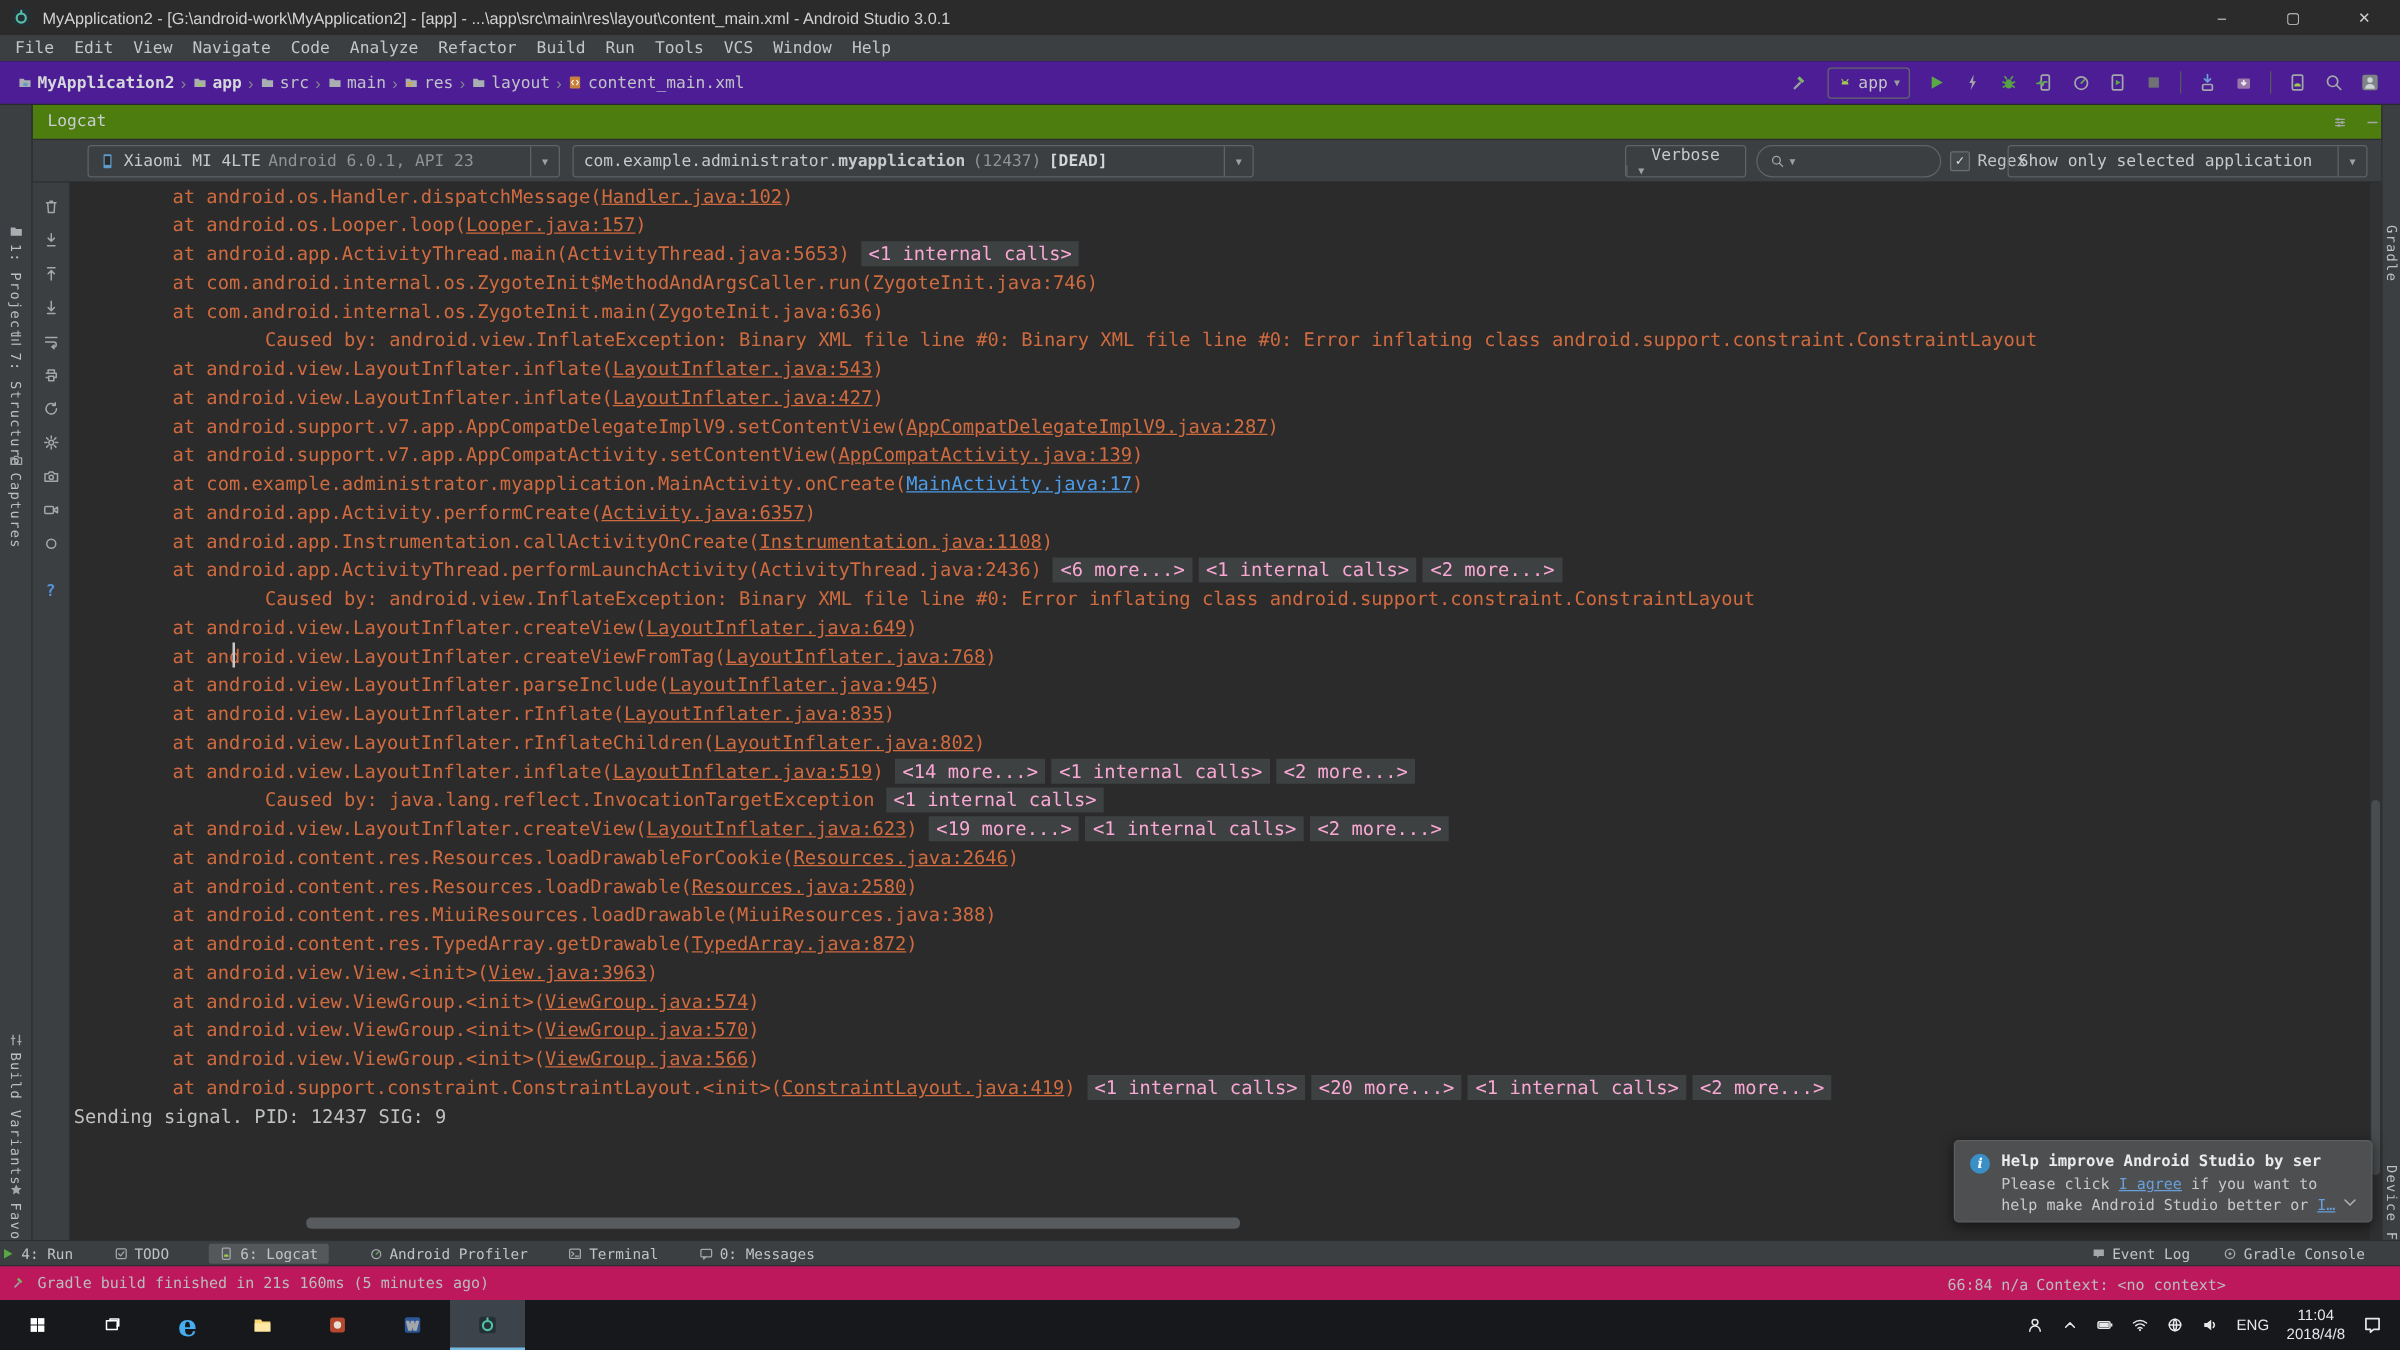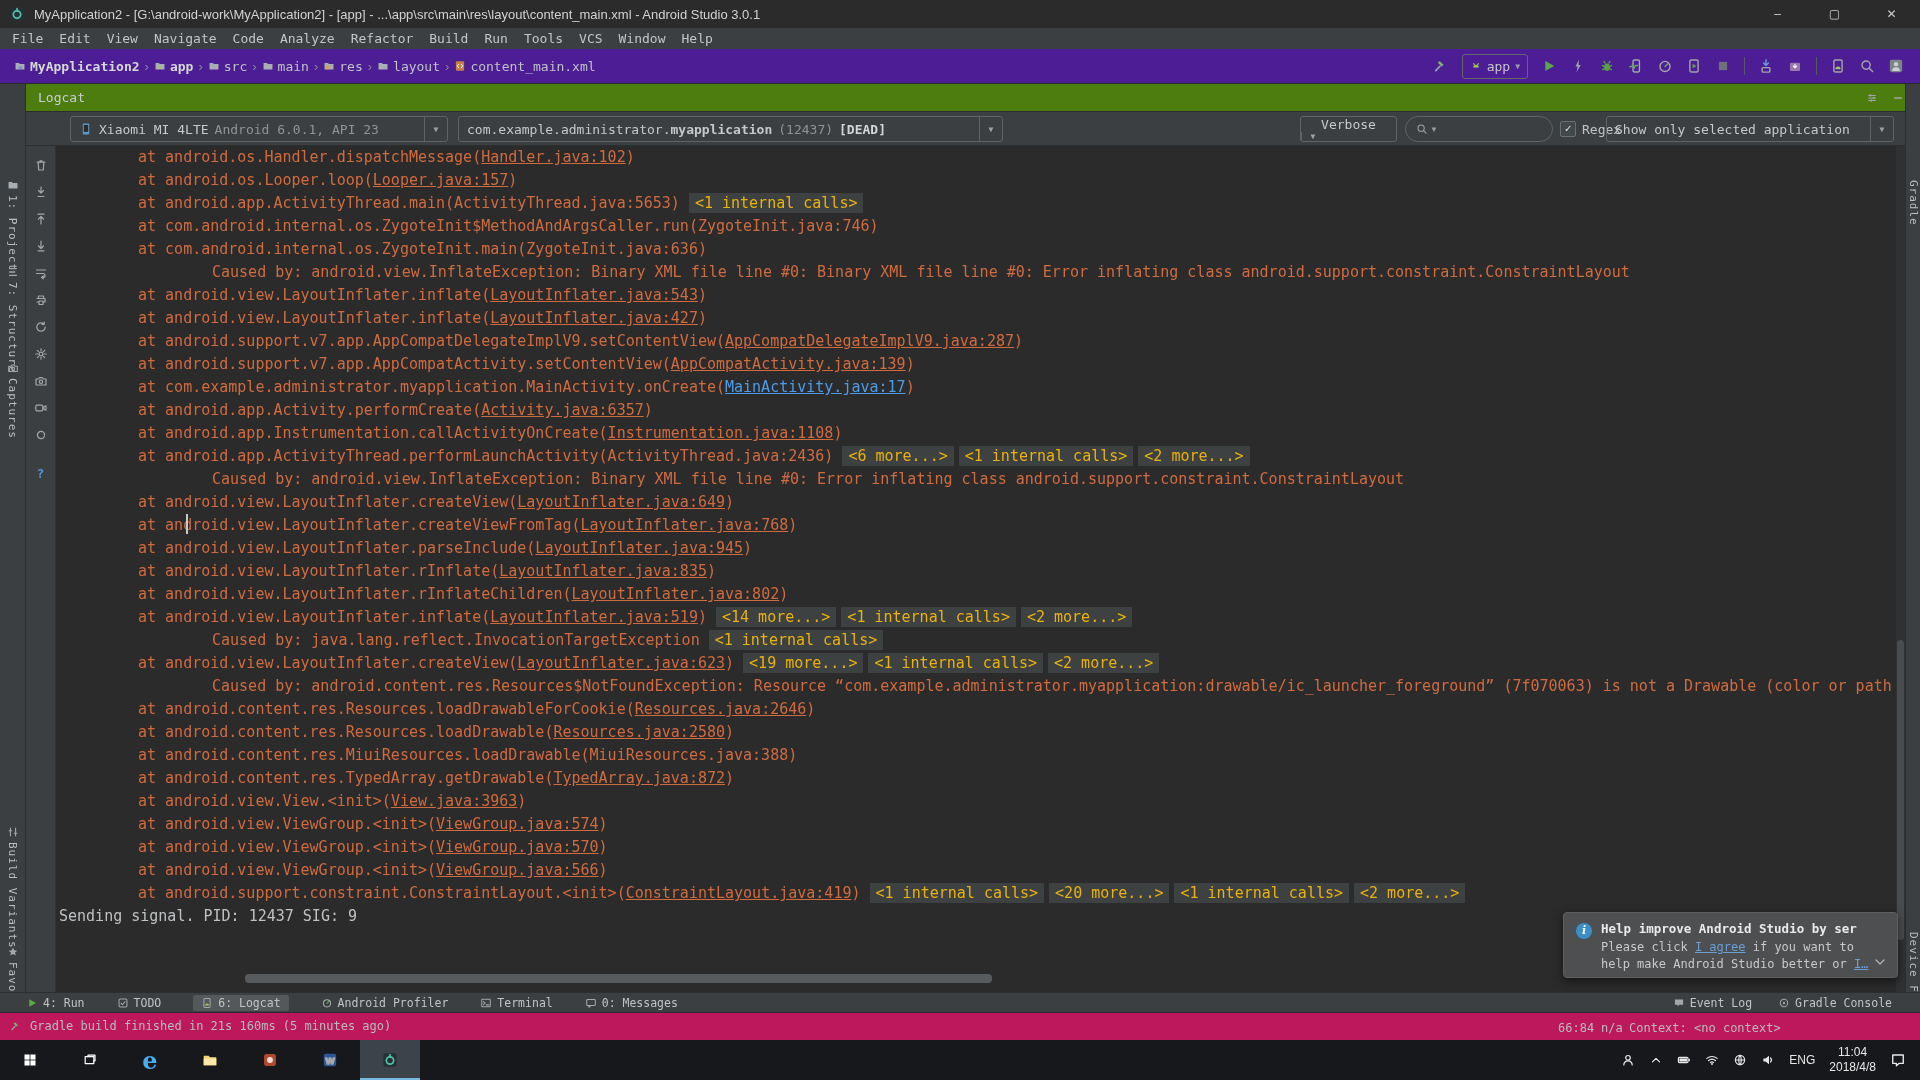--- a/index.html
+++ b/index.html
@@ -57,37 +57,37 @@
   .help-q{color:#5394d8;font:bold 13px "DejaVu Sans Mono",monospace;}
 
   
   .log-pane{left:56px;top:146px;width:1840px;height:846px;background:#2b2b2b;overflow:hidden;}
   .log-line{position:relative;height:23px;white-space:nowrap;font:15px/23px "DejaVu Sans Mono",monospace;}
   .ind0{padding-left:3px;} .ind1{padding-left:156px;} .ind2{padding-left:82px;}
   .sg-t{color:#d06b40;} 
   .sg-l{color:#d06b40;text-decoration:underline;}
   .sg-b{color:#4e9ce8;text-decoration:underline;}
   .sg-w{color:#bfc1c3;}
-  .sg-g{background:#3e4142;color:#eab308;padding:1px 6px;margin-right:5px;}
+  .sg-g{background:#3e4142;color:#f9a8d4;padding:1px 6px;margin-right:5px;}
   .caret{left:186px;top:514px;width:2px;height:20px;background:#c8c8c8;}
   .hscroll{left:245px;top:974px;width:747px;height:9px;background:#585b5d;border-radius:4px;}
   .vscroll-track{left:1896px;top:146px;width:9px;height:846px;background:#2f3133;}
   .vscroll-thumb{left:1897px;top:640px;width:7px;height:300px;background:#494c4e;border-radius:4px;}
 
   
   .notif{left:1563px;top:912px;width:335px;height:66px;background:#4d4f51;border:1px solid #5c5e60;border-radius:4px;box-shadow:0 3px 10px rgba(0,0,0,.5);box-sizing:border-box;font-family:"DejaVu Sans Mono",monospace;}
   .notif .ico{position:absolute;left:12px;top:10px;width:16px;height:16px;border-radius:50%;background:#3a8fc6;color:#fff;font:bold italic 11px "DejaVu Serif",serif;text-align:center;line-height:16px;}
   .notif .ttl{position:absolute;left:37px;top:8px;font-weight:bold;font-size:12.5px;color:#e9eaeb;white-space:nowrap;}
   .notif .l1{position:absolute;left:37px;top:27px;font-size:12px;color:#c7c9cb;white-space:nowrap;}
   .notif .l2{position:absolute;left:37px;top:44px;font-size:12px;color:#c7c9cb;white-space:nowrap;}
   .notif a{color:#6a9fd8;text-decoration:underline;}
   .notif .chev{position:absolute;right:10px;bottom:8px;}
 
   
-  .bottom-bar{left:0;top:992px;width:1920px;height:20px;background:#3c3f41;border-top:1px solid #2c2f31;box-sizing:border-box;display:flex;align-items:center;padding-left:26px;gap:32px;font:11.5px "DejaVu Sans Mono",monospace;color:#c0c3c5;}
+  .bottom-bar{left:0;top:992px;width:1920px;height:20px;background:#3c3f41;border-top:1px solid #2c2f31;box-sizing:border-box;display:flex;align-items:center;gap:32px;font:11.5px "DejaVu Sans Mono",monospace;color:#c0c3c5;}
   .bb-item{display:flex;align-items:center;gap:5px;white-space:nowrap;}
   .bb-item.active{background:#54585b;padding:1px 8px;border-radius:2px;}
   .bb-right{margin-left:auto;display:flex;gap:26px;padding-right:28px;}
 
   
   .status-bar{left:0;top:1012px;width:1920px;height:28px;background:#be185d;border-top:1px solid #2c2f31;box-sizing:border-box;color:#b9bcbe;font:12px "DejaVu Sans Mono",monospace;}
   .sb-left{position:absolute;left:10px;top:6px;display:flex;align-items:center;gap:8px;}
   .sb-pos{position:absolute;left:1558px;top:8px;} .sb-na{position:absolute;left:1601px;top:8px;}
   .sb-ctx{position:absolute;left:1629px;top:8px;}
 
@@ -501,21 +501,20 @@
     <div class="log-line ind2"><span class="sg-t">at android.app.ActivityThread.performLaunchActivity(ActivityThread.java:2436) </span><span class="sg-g">&lt;6 more...&gt;</span><span class="sg-g">&lt;1 internal calls&gt;</span><span class="sg-g">&lt;2 more...&gt;</span></div>
     <div class="log-line ind1"><span class="sg-t">Caused by: android.view.InflateException: Binary XML file line #0: Error inflating class android.support.constraint.ConstraintLayout</span></div>
     <div class="log-line ind2"><span class="sg-t">at android.view.LayoutInflater.createView(</span><span class="sg-l">LayoutInflater.java:649</span><span class="sg-t">)</span></div>
     <div class="log-line ind2"><span class="sg-t">at android.view.LayoutInflater.createViewFromTag(</span><span class="sg-l">LayoutInflater.java:768</span><span class="sg-t">)</span></div>
     <div class="log-line ind2"><span class="sg-t">at android.view.LayoutInflater.parseInclude(</span><span class="sg-l">LayoutInflater.java:945</span><span class="sg-t">)</span></div>
     <div class="log-line ind2"><span class="sg-t">at android.view.LayoutInflater.rInflate(</span><span class="sg-l">LayoutInflater.java:835</span><span class="sg-t">)</span></div>
     <div class="log-line ind2"><span class="sg-t">at android.view.LayoutInflater.rInflateChildren(</span><span class="sg-l">LayoutInflater.java:802</span><span class="sg-t">)</span></div>
     <div class="log-line ind2"><span class="sg-t">at android.view.LayoutInflater.inflate(</span><span class="sg-l">LayoutInflater.java:519</span><span class="sg-t">) </span><span class="sg-g">&lt;14 more...&gt;</span><span class="sg-g">&lt;1 internal calls&gt;</span><span class="sg-g">&lt;2 more...&gt;</span></div>
     <div class="log-line ind1"><span class="sg-t">Caused by: java.lang.reflect.InvocationTargetException </span><span class="sg-g">&lt;1 internal calls&gt;</span></div>
     <div class="log-line ind2"><span class="sg-t">at android.view.LayoutInflater.createView(</span><span class="sg-l">LayoutInflater.java:623</span><span class="sg-t">) </span><span class="sg-g">&lt;19 more...&gt;</span><span class="sg-g">&lt;1 internal calls&gt;</span><span class="sg-g">&lt;2 more...&gt;</span></div>
-    <div class="log-line ind1"><span class="sg-t">Caused by: android.content.res.Resources$NotFoundException: Resource “com.example.administrator.myapplication:drawable/ic_launcher_foreground” (7f070063) is not a Drawable (color or path</span></div>
     <div class="log-line ind2"><span class="sg-t">at android.content.res.Resources.loadDrawableForCookie(</span><span class="sg-l">Resources.java:2646</span><span class="sg-t">)</span></div>
     <div class="log-line ind2"><span class="sg-t">at android.content.res.Resources.loadDrawable(</span><span class="sg-l">Resources.java:2580</span><span class="sg-t">)</span></div>
     <div class="log-line ind2"><span class="sg-t">at android.content.res.MiuiResources.loadDrawable(MiuiResources.java:388)</span></div>
     <div class="log-line ind2"><span class="sg-t">at android.content.res.TypedArray.getDrawable(</span><span class="sg-l">TypedArray.java:872</span><span class="sg-t">)</span></div>
     <div class="log-line ind2"><span class="sg-t">at android.view.View.&lt;init&gt;(</span><span class="sg-l">View.java:3963</span><span class="sg-t">)</span></div>
     <div class="log-line ind2"><span class="sg-t">at android.view.ViewGroup.&lt;init&gt;(</span><span class="sg-l">ViewGroup.java:574</span><span class="sg-t">)</span></div>
     <div class="log-line ind2"><span class="sg-t">at android.view.ViewGroup.&lt;init&gt;(</span><span class="sg-l">ViewGroup.java:570</span><span class="sg-t">)</span></div>
     <div class="log-line ind2"><span class="sg-t">at android.view.ViewGroup.&lt;init&gt;(</span><span class="sg-l">ViewGroup.java:566</span><span class="sg-t">)</span></div>
     <div class="log-line ind2"><span class="sg-t">at android.support.constraint.ConstraintLayout.&lt;init&gt;(</span><span class="sg-l">ConstraintLayout.java:419</span><span class="sg-t">) </span><span class="sg-g">&lt;1 internal calls&gt;</span><span class="sg-g">&lt;20 more...&gt;</span><span class="sg-g">&lt;1 internal calls&gt;</span><span class="sg-g">&lt;2 more...&gt;</span></div>
     <div class="log-line ind0"><span class="sg-w">Sending signal. PID: 12437 SIG: 9</span></div>

